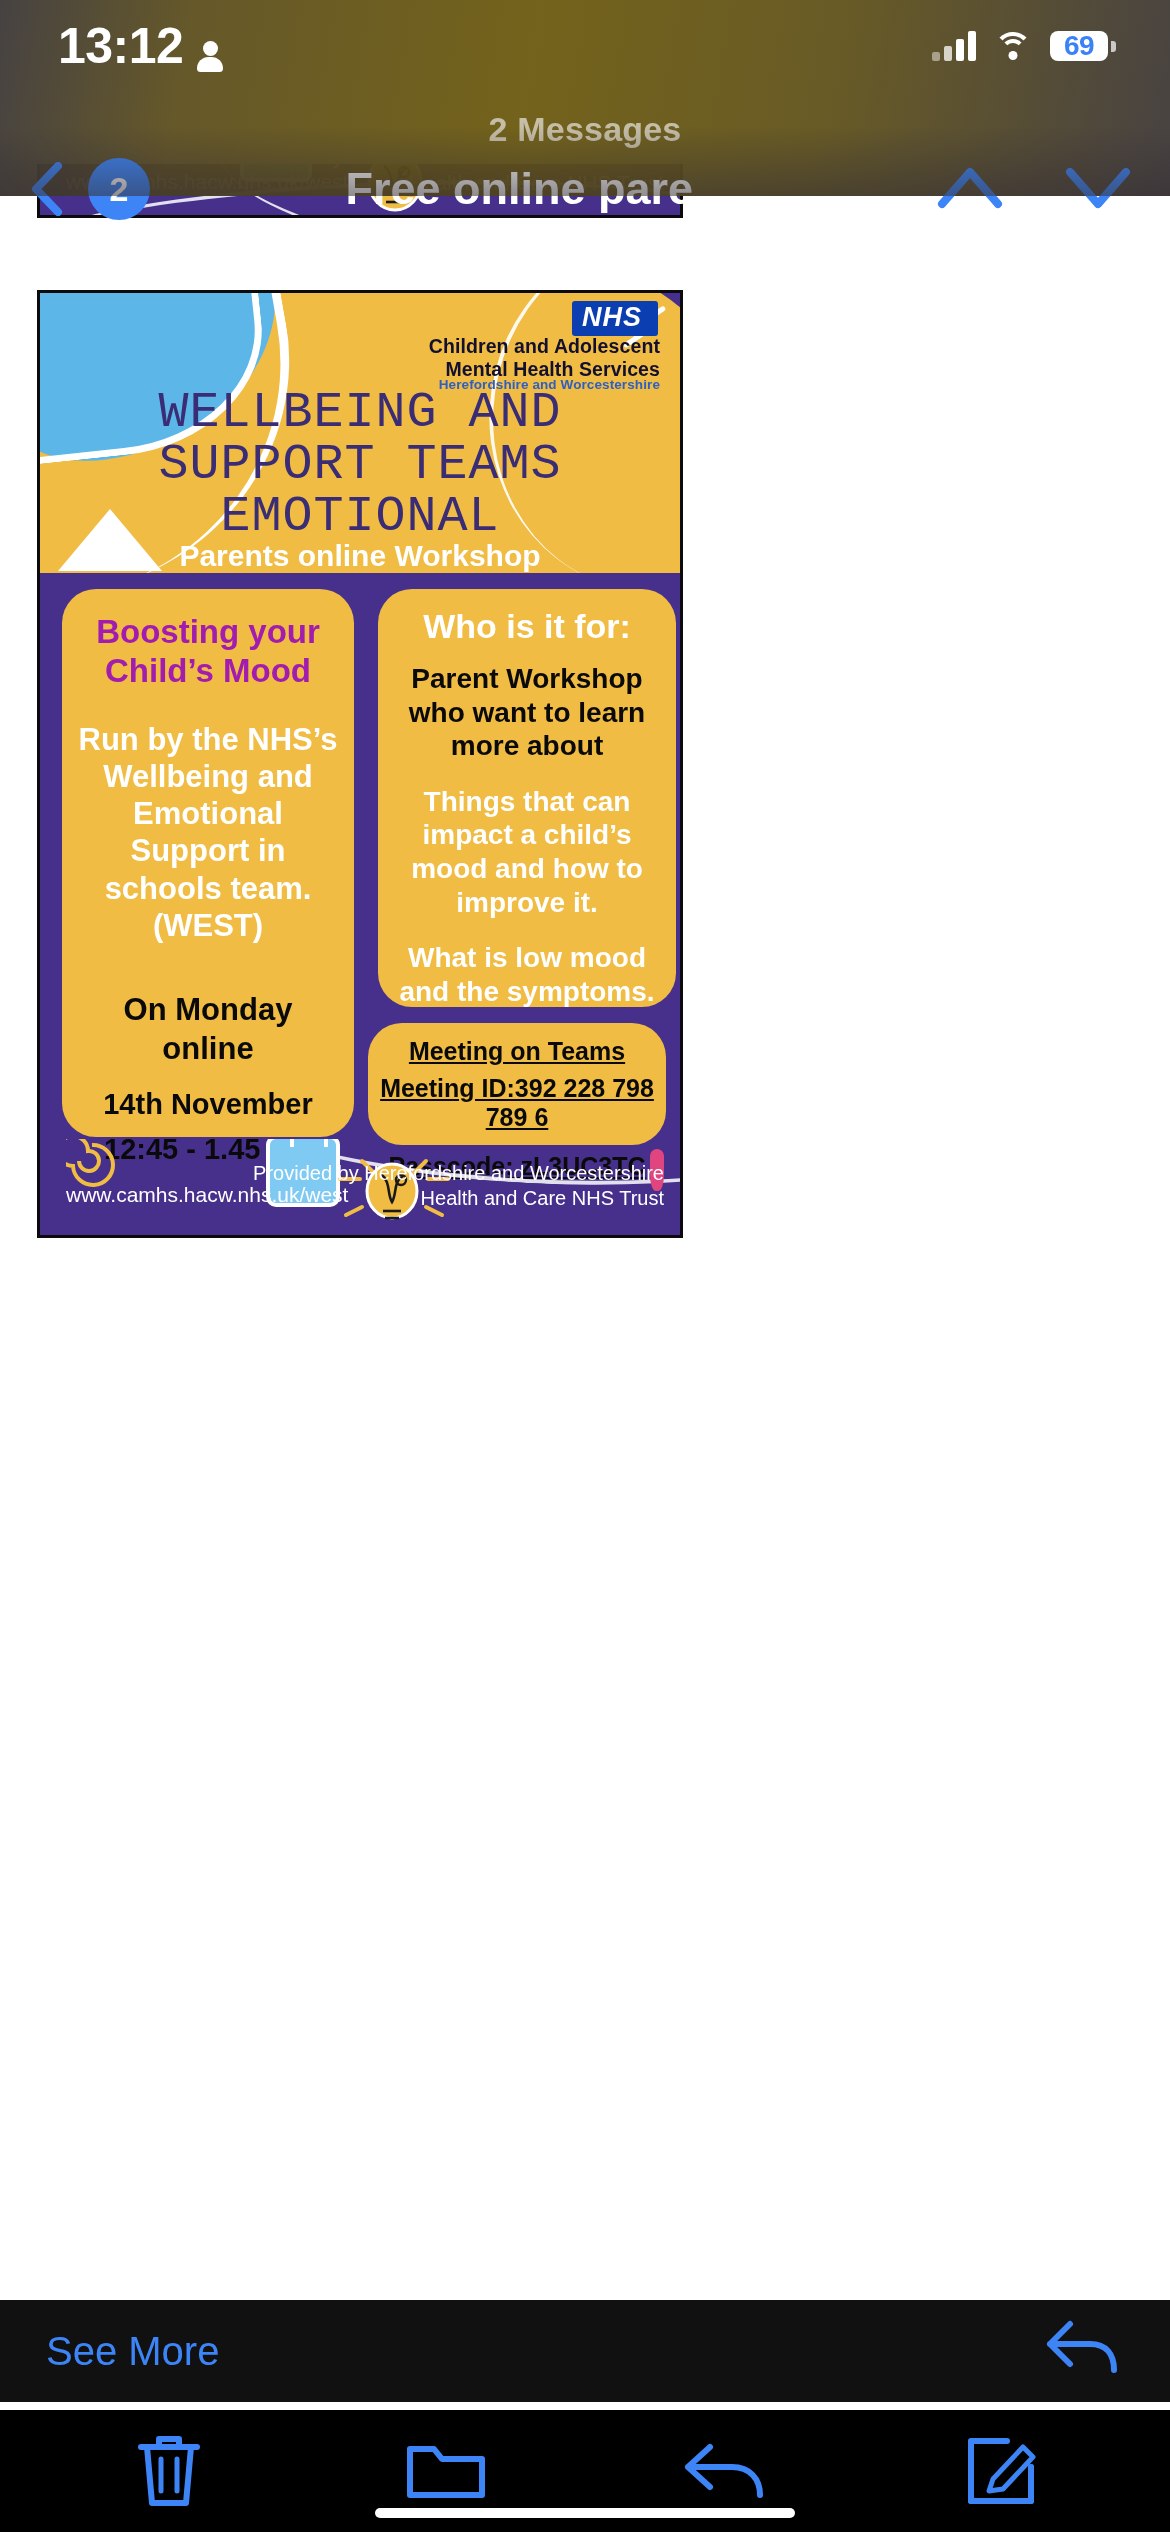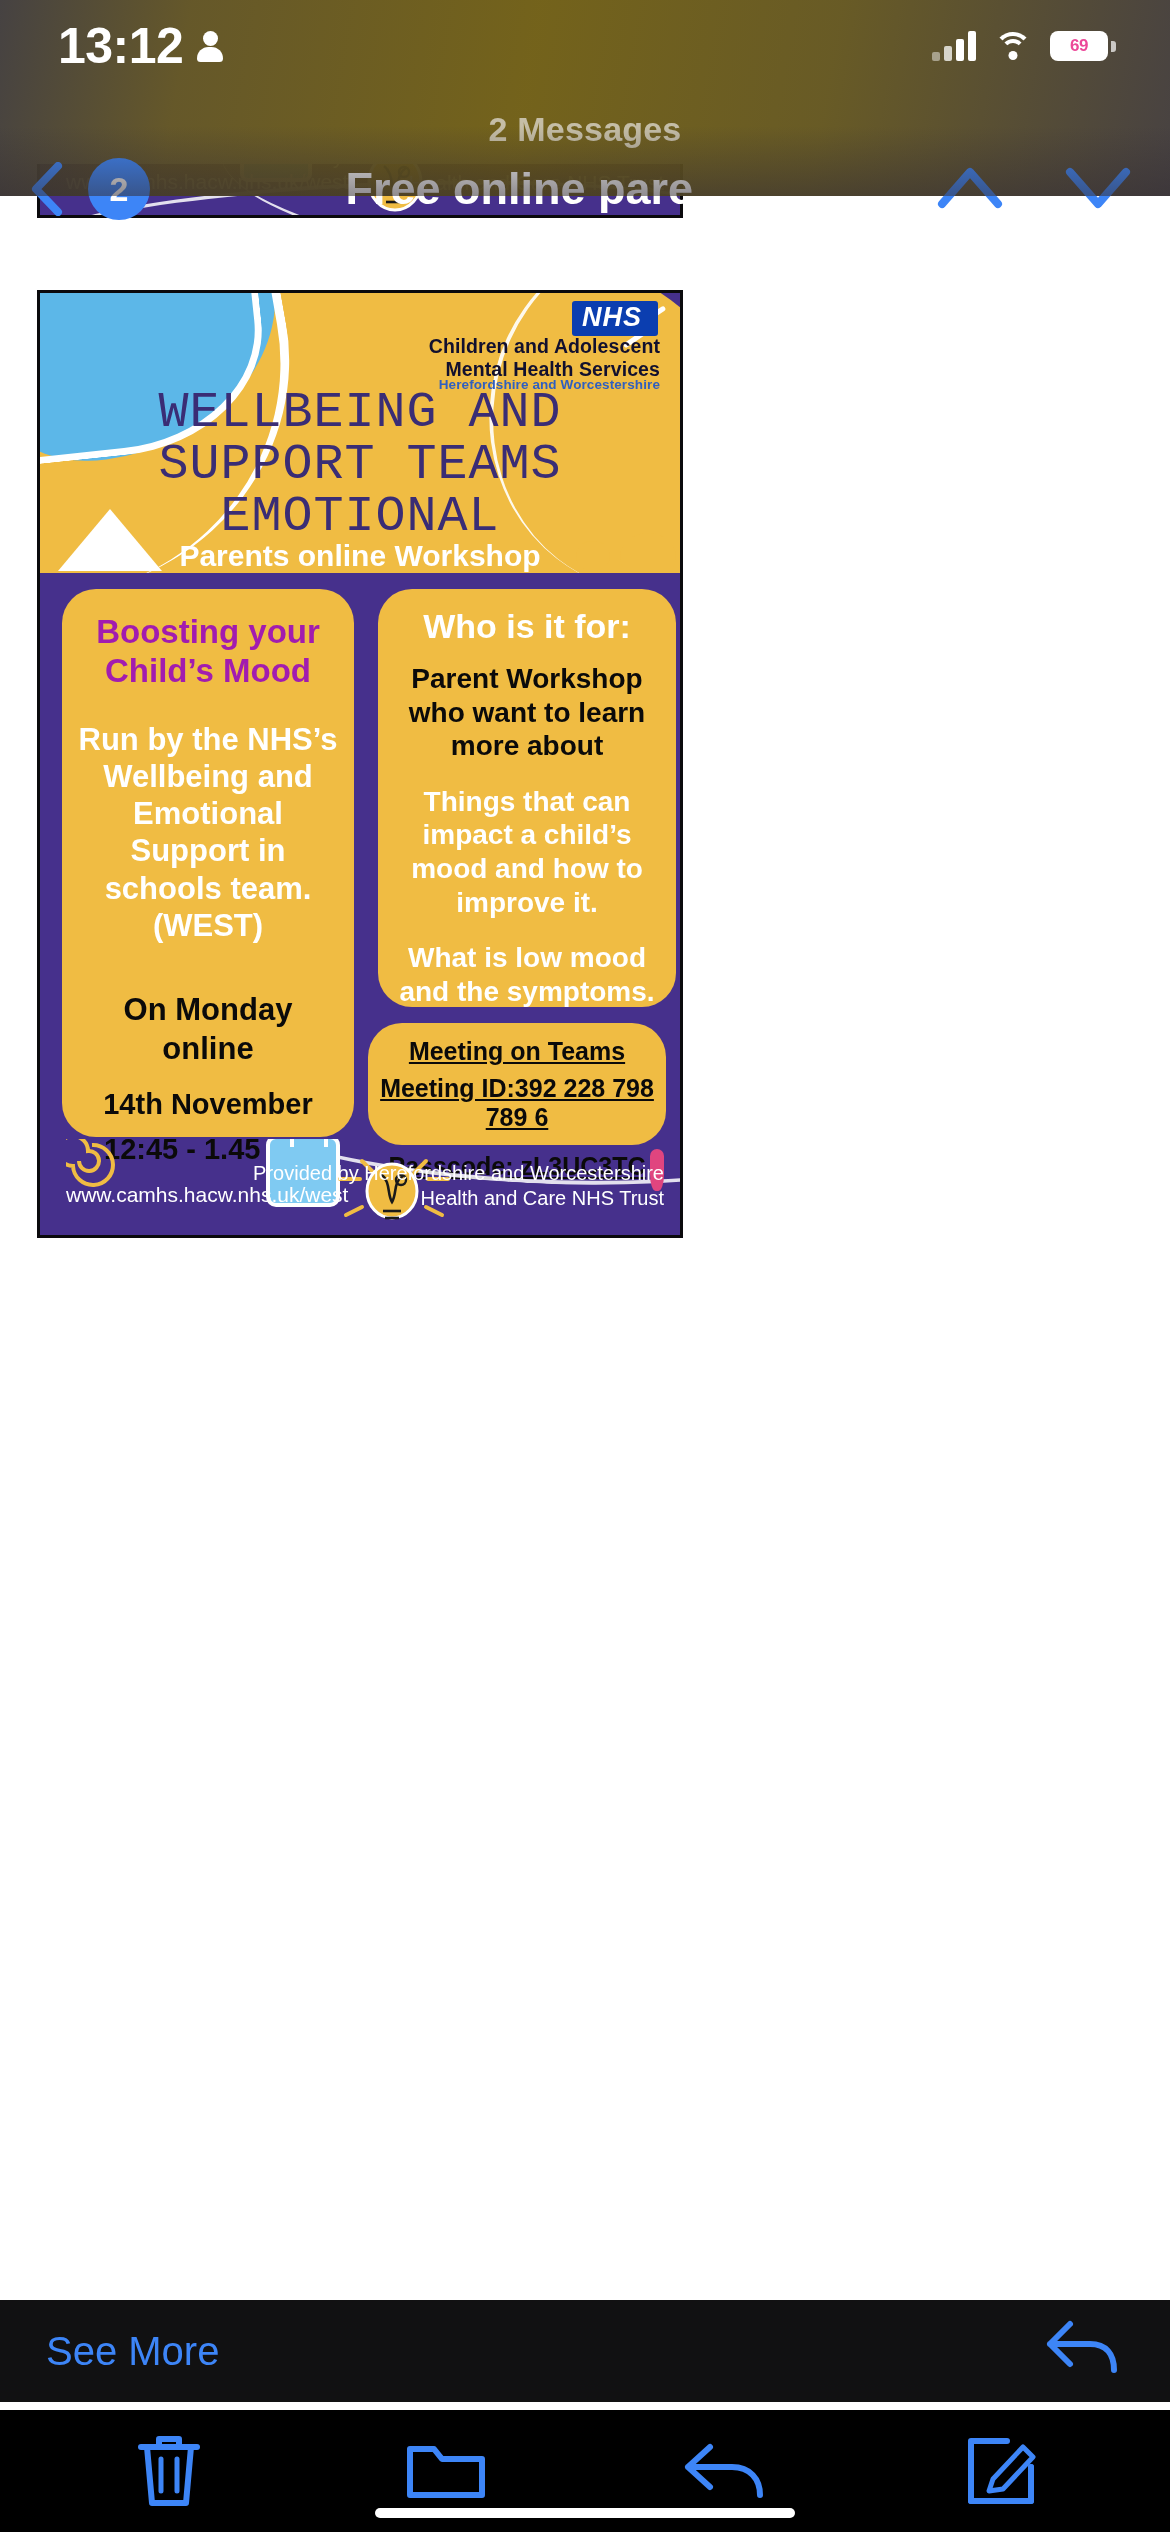--- a/index.html
+++ b/index.html
@@ -23,21 +23,21 @@
   .topbar:after{
     content:""; position:absolute; left:0; bottom:0; width:100%; height:70px;
     background:linear-gradient(to bottom, rgba(50,45,48,0) 0%, rgba(52,46,52,.55) 100%);
   }
 
   .status {
     position:absolute; top:0; left:0; width:1170px; height:92px;
     display:flex; align-items:center; justify-content:space-between;
     padding:0 58px 0 58px; color:#fff;
   }
-  .status-left { display:flex; align-items:center; gap:14px; }
+  .status-left { display:flex; align-items:flex-end; gap:14px; }
   .clock { font-size:50px; font-weight:700; letter-spacing:-0.5px; line-height:1; }
   .person-icon { width:26px; height:30px; position:relative; }
   .person-icon i {
     position:absolute; background:#fff; display:block;
   }
   .person-icon .head { width:15px; height:15px; border-radius:50%; left:5.5px; top:0; }
   .person-icon .body { width:26px; height:15px; border-radius:13px 13px 4px 4px; left:0; top:16px; }
 
   .status-right { display:flex; align-items:center; gap:18px; }
   .bars { display:flex; align-items:flex-end; gap:4px; height:30px; }
@@ -54,21 +54,21 @@
     border-radius:50%;
   }
   .wifi .a1 { width:38px; height:38px; top:0; }
   .wifi .a2 { width:24px; height:24px; top:7px; }
   .wifi .dot { width:9px; height:9px; background:#fff; border-radius:50%; border:none; top:19px; }
   .battery { position:relative; width:62px; height:30px; }
   .battery .shell {
     width:58px; height:30px; border-radius:8px; background:#fff;
     display:flex; align-items:center; justify-content:center;
   }
-  .battery .lvl { font-size:17px; font-weight:700; color:#ec4899; letter-spacing:-0.5px;text-align:center; }
+  .battery .lvl { font-size:28px; font-weight:700; color:#3b82f6; letter-spacing:-0.5px;text-align:center; }
   .battery .cap {
     position:absolute; right:-4px; top:10px; width:5px; height:11px;
     background:#fff; opacity:.7; border-radius:0 3px 3px 0;
   }
 
   .msgcount {
     position:absolute; top:110px; left:0; width:100%;
     text-align:center; font-size:34px; font-weight:600;
     color:rgba(225,221,214,.75); letter-spacing:.2px;
   }

